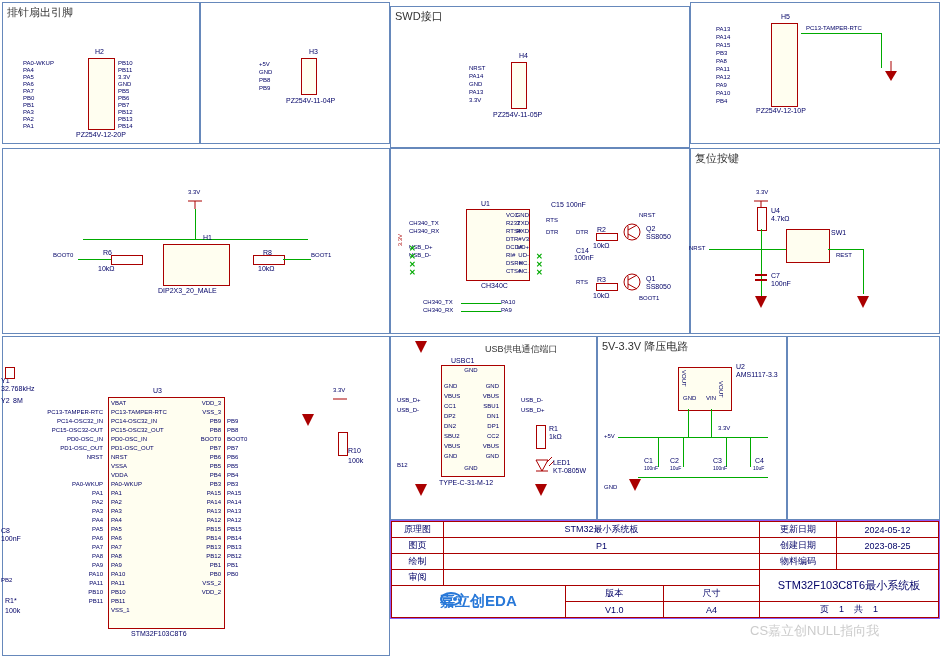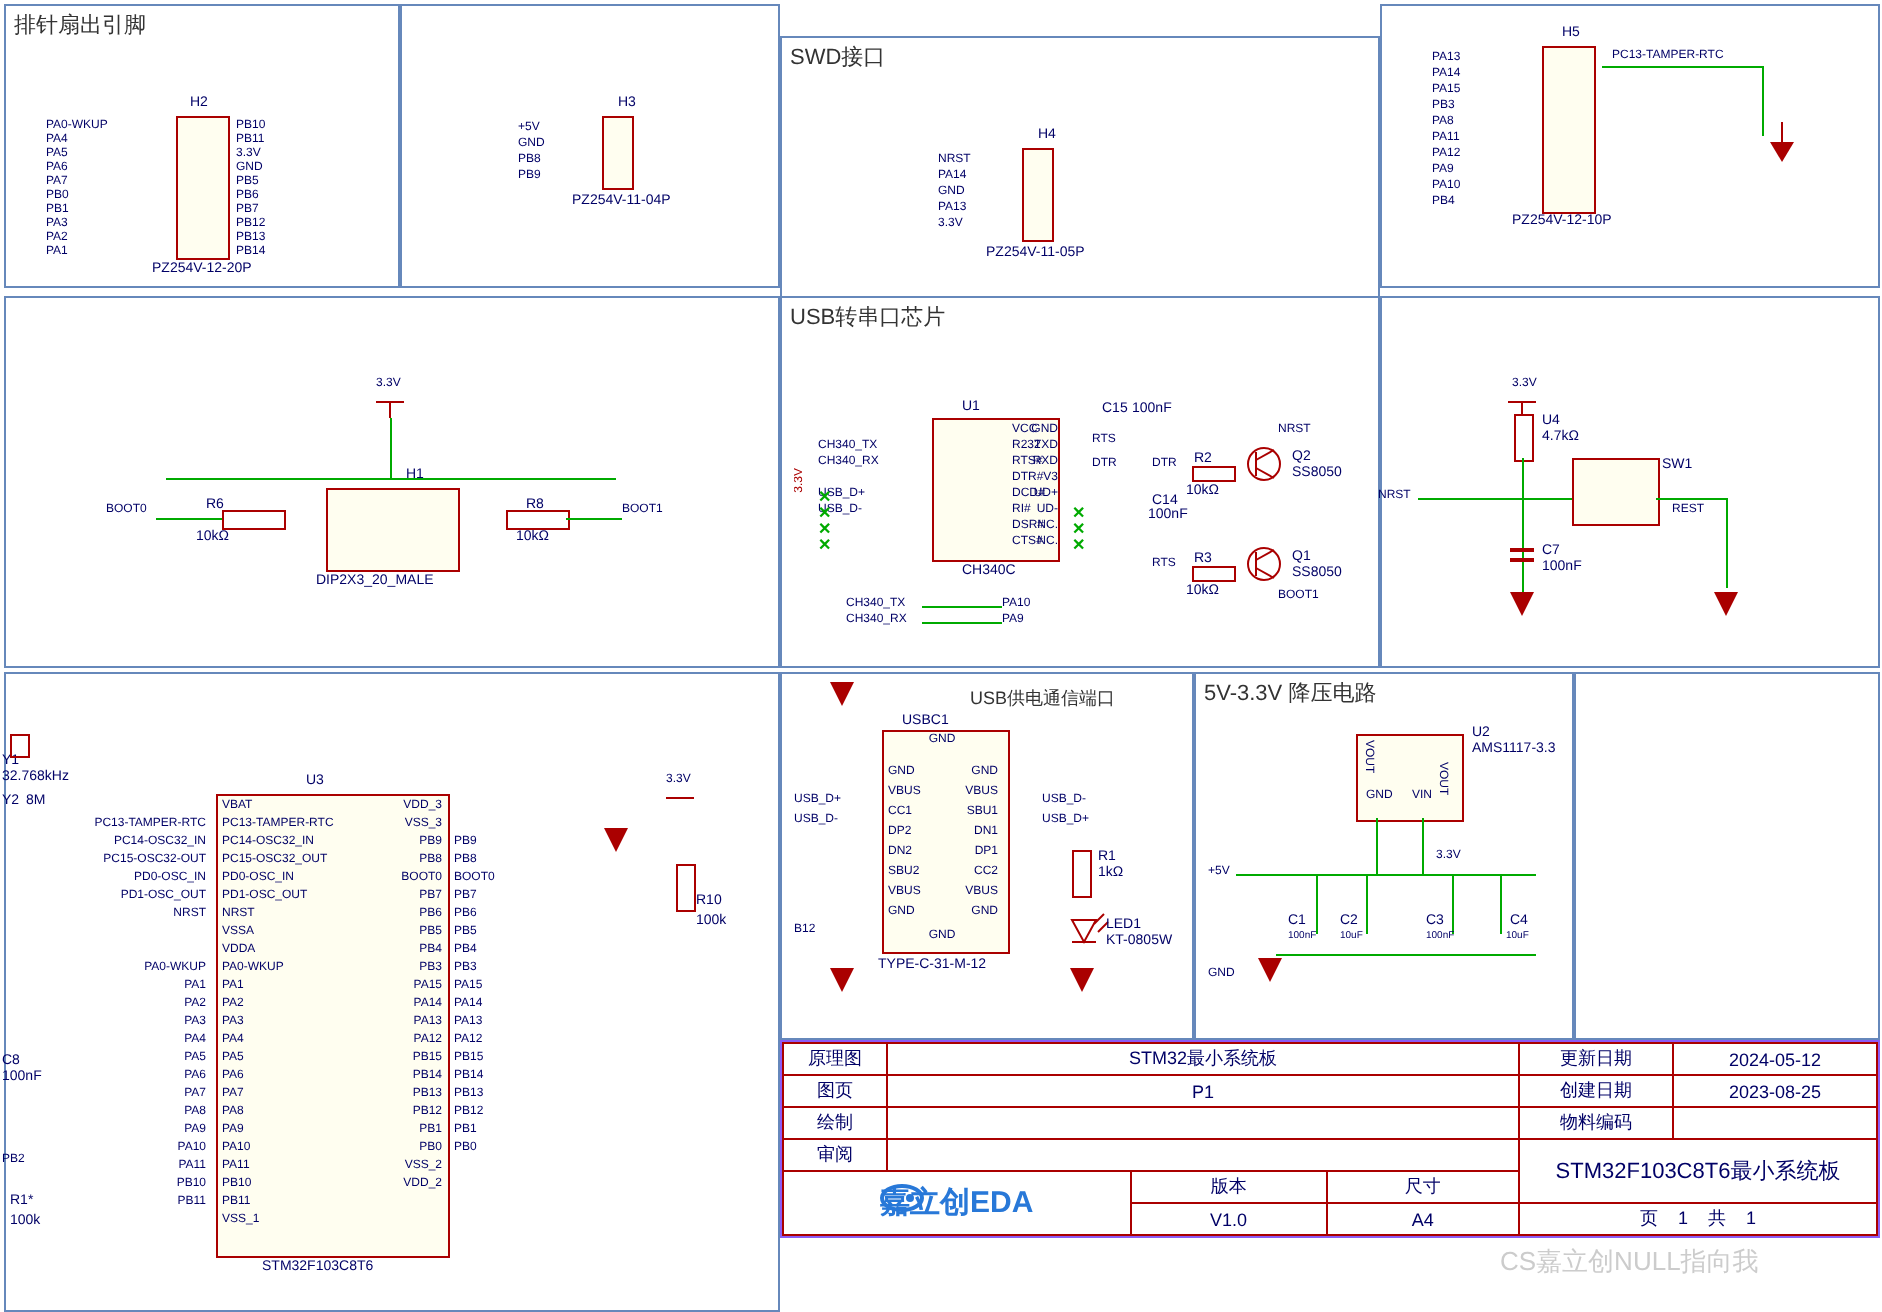--- a/index.html
+++ b/index.html
@@ -58,21 +58,21 @@
   <div class="chip" style="left:100px;top:55px;width:14px;height:35px"></div>
   <div id="oled-pins" style="position:absolute;left:58px;top:57px">
       <div class="net" style="position: relative; height: 8px; line-height: 8px; white-space: nowrap;">+5V</div>
       <div class="net" style="position: relative; height: 8px; line-height: 8px; white-space: nowrap;">GND</div>
       <div class="net" style="position: relative; height: 8px; line-height: 8px; white-space: nowrap;">PB8</div>
       <div class="net" style="position: relative; height: 8px; line-height: 8px; white-space: nowrap;">PB9</div>
     </div>
   <span class="ref" style="left:85px;top:94px">PZ254V-11-04P</span>
 </div>
 
-<div class="block" style="left:390px;top:18px;width:298px;height:140px">
+<div class="block" style="left:390px;top:6px;width:298px;height:140px">
   <div class="title">SWD接口</div>
   <span class="ref" style="left:128px;top:45px">H4</span>
   <div class="chip" style="left:120px;top:55px;width:14px;height:45px"></div>
   <div id="swd-pins" style="position:absolute;left:78px;top:57px">
       <div class="net" style="position: relative; height: 8px; line-height: 8px; white-space: nowrap;">NRST</div>
       <div class="net" style="position: relative; height: 8px; line-height: 8px; white-space: nowrap;">PA14</div>
       <div class="net" style="position: relative; height: 8px; line-height: 8px; white-space: nowrap;">GND</div>
       <div class="net" style="position: relative; height: 8px; line-height: 8px; white-space: nowrap;">PA13</div>
       <div class="net" style="position: relative; height: 8px; line-height: 8px; white-space: nowrap;">3.3V</div>
     </div>
@@ -121,21 +121,20 @@
   <span class="ref" style="left:255px;top:116px">10kΩ</span>
   <div style="position:absolute;left:250px;top:106px;width:30px;height:8px;border:1px solid #a00"></div>
   <div class="chip" style="left:160px;top:95px;width:65px;height:40px"></div>
   <span class="ref" style="left:200px;top:85px">H1</span>
   <span class="ref" style="left:155px;top:138px">DIP2X3_20_MALE</span>
   <div class="wire-h" style="left:75px;top:110px;width:33px"></div>
   <div class="wire-h" style="left:280px;top:110px;width:28px"></div>
 </div>
 
 <div class="block" style="left:390px;top:148px;width:298px;height:184px">
-  <div class="title">USB转串口芯片</div>
   <div class="chip" style="left:75px;top:60px;width:62px;height:70px"></div>
   <span class="ref" style="left:90px;top:51px">U1</span>
   <span class="ref" style="left:90px;top:133px">CH340C</span>
   <div id="u1-left" style="position:absolute;left:78px;top:62px">
       <div class="pin-l" style="position: relative; height: 8px; white-space: nowrap; line-height: 8px; width: 60px; text-align: right;">GND</div>
       <div class="pin-l" style="position: relative; height: 8px; white-space: nowrap; line-height: 8px; width: 60px; text-align: right;">TXD</div>
       <div class="pin-l" style="position: relative; height: 8px; white-space: nowrap; line-height: 8px; width: 60px; text-align: right;">RXD</div>
       <div class="pin-l" style="position: relative; height: 8px; white-space: nowrap; line-height: 8px; width: 60px; text-align: right;">V3</div>
       <div class="pin-l" style="position: relative; height: 8px; white-space: nowrap; line-height: 8px; width: 60px; text-align: right;">UD+</div>
       <div class="pin-l" style="position: relative; height: 8px; white-space: nowrap; line-height: 8px; width: 60px; text-align: right;">UD-</div>
@@ -206,20 +205,21 @@
   <span class="xmark" style="left:18px;top:95px">✕</span>
   <span class="xmark" style="left:18px;top:103px">✕</span>
   <span class="xmark" style="left:18px;top:111px">✕</span>
   <span class="xmark" style="left:18px;top:119px">✕</span>
   <span class="xmark" style="left:145px;top:103px">✕</span>
   <span class="xmark" style="left:145px;top:111px">✕</span>
   <span class="xmark" style="left:145px;top:119px">✕</span>
 </div>
 
 <div class="block" style="left:690px;top:148px;width:248px;height:184px">
+  <div class="title">复位按键</div>
   <span class="net" style="left:65px;top:40px">3.3V</span>
   <svg style="left:63px;top:50px" width="14" height="8">
       <line x1="0" y1="2" x2="14" y2="2" stroke="#a00"></line>
       <line x1="7" y1="2" x2="7" y2="8" stroke="#a00"></line>
     </svg>
   <div style="position:absolute;left:66px;top:58px;width:8px;height:22px;border:1px solid #a00"></div>
   <span class="ref" style="left:80px;top:58px">U4</span>
   <span class="ref" style="left:80px;top:66px">4.7kΩ</span>
   <div class="wire-v" style="left:70px;top:80px;height:20px"></div>
   <div class="wire-h" style="left:18px;top:100px;width:122px"></div>

